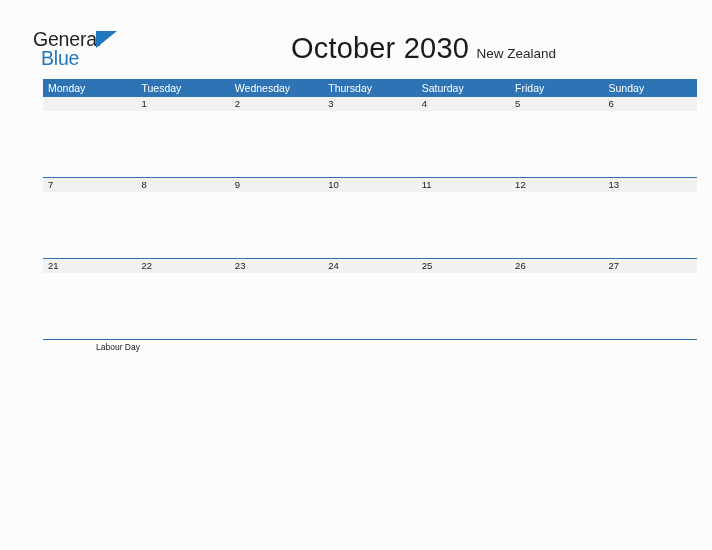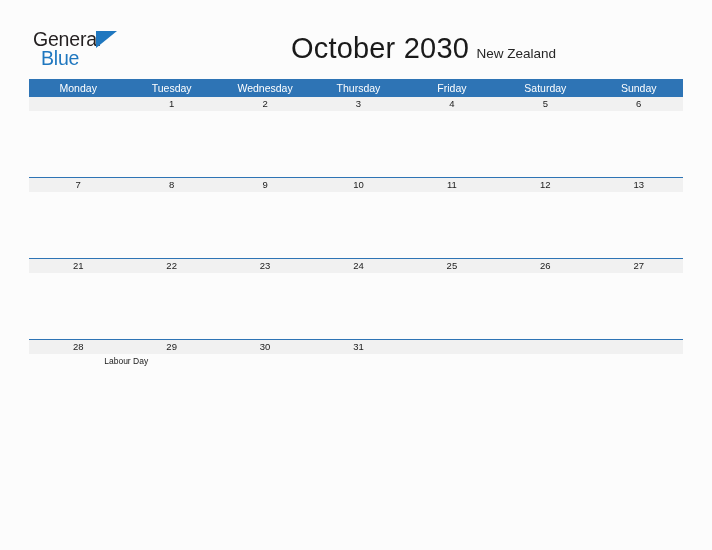--- a/index.html
+++ b/index.html
@@ -86,24 +86,23 @@
     font-size: 13.5px;
     color: #262626;
     font-family: "Liberation Sans", sans-serif;
     white-space: nowrap;
     padding-left: 27px;
   }
 
   
   .calendar {
     position: absolute;
-    left: 29px;
+    left: 43px;
     top: 79px;
     width: 654px;
-    text-align: center;
   }
 
   .dow-row {
     display: flex;
     width: 100%;
     background: #2e74b5;
     height: 18px;
   }
   .dow-cell {
     flex: 1 1 0;
@@ -184,22 +183,22 @@
     <div class="country">New Zealand</div>
 
   </div>
 
   <div class="calendar">
     <div class="dow-row" id="dow-row">
         <div class="dow-cell">Monday</div>
         <div class="dow-cell">Tuesday</div>
         <div class="dow-cell">Wednesday</div>
         <div class="dow-cell">Thursday</div>
+        <div class="dow-cell">Saturday</div>
         <div class="dow-cell">Friday</div>
-        <div class="dow-cell">Saturday</div>
         <div class="dow-cell">Sunday</div>
       </div>
     <div id="weeks-container">
         <div class="week first">
           <div class="week-nums">
             <div class="num-cell"></div>
             <div class="num-cell">1</div>
             <div class="num-cell">2</div>
             <div class="num-cell">3</div>
             <div class="num-cell">4</div>
@@ -253,29 +252,20 @@
             <div class="body-cell"></div>
             <div class="body-cell"></div>
             <div class="body-cell"></div>
             <div class="body-cell"></div>
             <div class="body-cell"></div>
             <div class="body-cell"></div>
           </div>
         </div>
         <div class="week last">
           <div class="week-sep"></div>
-          <div class="week-nums">
-            <div class="num-cell">28</div>
-            <div class="num-cell">29</div>
-            <div class="num-cell">30</div>
-            <div class="num-cell">31</div>
-            <div class="num-cell"></div>
-            <div class="num-cell"></div>
-            <div class="num-cell"></div>
-          </div>
           <div class="week-body">
             <div class="body-cell">
               <div class="event">Labour Day</div>
             </div>
             <div class="body-cell"></div>
             <div class="body-cell"></div>
             <div class="body-cell"></div>
             <div class="body-cell"></div>
             <div class="body-cell"></div>
             <div class="body-cell"></div>

